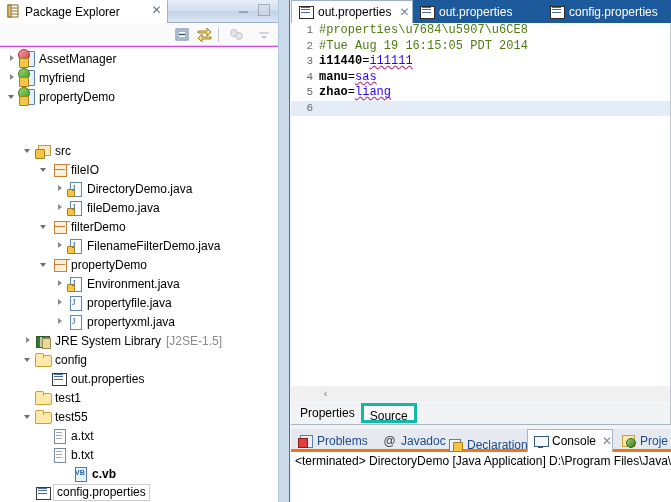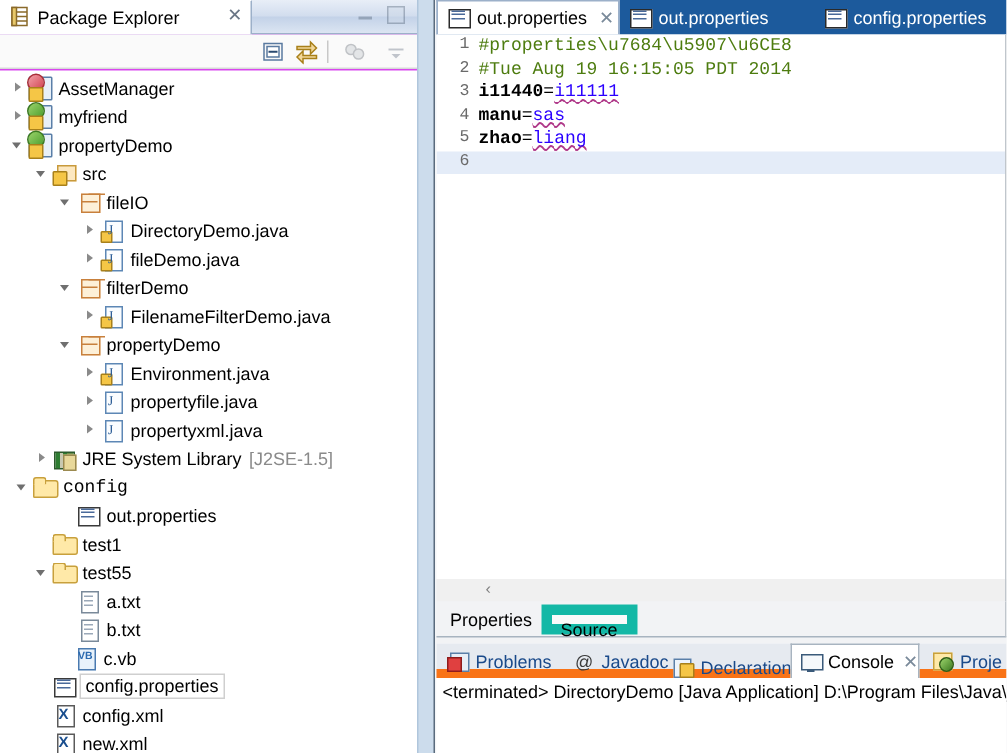--- a/index.html
+++ b/index.html
@@ -137,26 +137,26 @@
 
   .hscroll { position:absolute; left:0; top:386px; width:380px; height:15px;
       background:#f0f0f0; border-right:1px solid #c0c6cc; }
   .hs-arrow { position:absolute; left:28px; top:1px; width:13px; height:13px;
       color:#808080; font-size:11px; line-height:13px; text-align:center; }
 
   .ps-tabs { position:absolute; left:0; top:401px; width:380px; height:24px;
       background:#f2f3f5; border-right:1px solid #c0c6cc;
       border-bottom:1px solid #a8b4c0; display:flex; align-items:center; padding-left:3px; }
   .ps-tab { height:20px; padding:0 6px; font-size:12px; line-height:20px; cursor:pointer; }
-  .ps-tab.sel { border:7px solid #14b8a6; background:#fafafa; }
+  .ps-tab.sel { border:3px solid #14b8a6; background:#fafafa; }
 
   .bottom { position:absolute; left:0; top:429px; width:380px; height:73px;
       background:#ffffff; }
   .bt-tabrow { position:relative; height:23px; background:#e6eaf0;
-      border-bottom:6px solid #f97316; }
+      border-bottom:3px solid #f97316; }
   .bt-tab { position:absolute; top:0; height:23px; display:flex; align-items:center;
       gap:4px; padding:0 5px; font-size:12px; color:#1a4a8a; cursor:pointer;
       white-space:nowrap; }
   .bt-tab.active { background:#fff; color:#000; border-left:1px solid #a8b4c0;
       border-right:1px solid #a8b4c0; border-top:1px solid #a8b4c0; }
   .bt-close { color:#7a8a9a; font-size:12px; margin-left:2px; }
   .console-body { position:absolute; left:0; top:23px; right:0; bottom:0;
       background:#fff; padding:2px 4px; font-size:12px; white-space:nowrap; overflow:hidden; }
 
   
@@ -249,21 +249,21 @@
         <div class="row" style="padding-left: 6px;">
           <span class="arrow closed"></span>
           <span class="ico ic-proj"></span>
           <span class="lbl">myfriend</span>
         </div>
         <div class="row" style="padding-left: 6px;">
           <span class="arrow open"></span>
           <span class="ico ic-proj"></span>
           <span class="lbl">propertyDemo</span>
         </div>
-        <div class="row" style="padding-left: 22px;">
+        <div class="row" style="padding-left: 22px; margin-top: 35px;">
           <span class="arrow open"></span>
           <span class="ico ic-src"></span>
           <span class="lbl">src</span>
         </div>
         <div class="row" style="padding-left: 38px;">
           <span class="arrow open"></span>
           <span class="ico ic-pkg"></span>
           <span class="lbl">fileIO</span>
         </div>
         <div class="row" style="padding-left: 54px;">
@@ -313,21 +313,21 @@
           <span class="arrow closed"></span>
           <span class="ico ic-java"></span>
           <span class="lbl">propertyxml.java</span>
         </div>
         <div class="row" style="padding-left: 22px;">
           <span class="arrow closed"></span>
           <span class="ico ic-lib"></span>
           <span class="lbl">JRE System Library</span>
           <span class="gray" style="padding-left: 5px;">[J2SE-1.5]</span>
         </div>
-        <div class="row" style="padding-left: 9px; font-family: Liberation Mono, monospace;">
+        <div class="row" style="padding-left: 22px;">
           <span class="arrow open"></span>
           <span class="ico ic-folder"></span>
           <span class="lbl">config</span>
         </div>
         <div class="row" style="padding-left: 38px;">
           <span class="arrow"></span>
           <span class="ico ic-prop"></span>
           <span class="lbl">out.properties</span>
         </div>
         <div class="row" style="padding-left: 22px;">
@@ -343,21 +343,21 @@
         <div class="row" style="padding-left: 38px;">
           <span class="arrow"></span>
           <span class="ico ic-txt"></span>
           <span class="lbl">a.txt</span>
         </div>
         <div class="row" style="padding-left: 38px;">
           <span class="arrow"></span>
           <span class="ico ic-txt"></span>
           <span class="lbl">b.txt</span>
         </div>
-        <div class="row" style="padding-left: 36px;">
+        <div class="row" style="padding-left: 59px; font-weight: bold;">
           <span class="arrow"></span>
           <span class="ico ic-vb"></span>
           <span class="lbl">c.vb</span>
         </div>
         <div class="row boxed" style="padding-left: 22px;">
           <span class="arrow"></span>
           <span class="ico ic-prop"></span>
           <span class="lbl">config.properties</span>
         </div>
         <div class="row" style="padding-left: 22px;">

